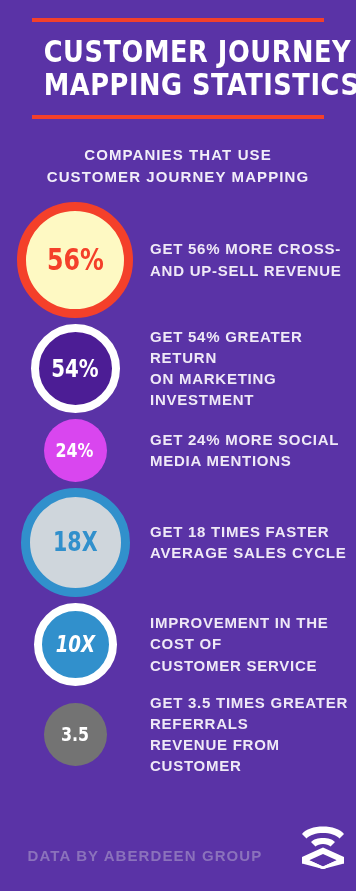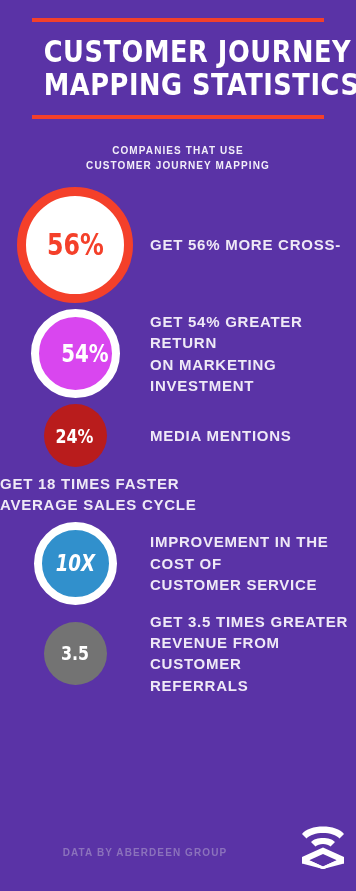--- a/index.html
+++ b/index.html
@@ -40,21 +40,21 @@
     text-transform:uppercase;
     padding:13px 0 10px 0;
     transform:scaleX(0.92);
     transform-origin:center;
     white-space:nowrap;
   }
   .title .line { display:block; }
 
   .subtitle {
     color:#F2EEF9;
-    font-size:10px;
+    font-size:15px;
     font-weight:bold;
     letter-spacing:1.1px;
     line-height:1.45;
     text-align:center;
     text-transform:uppercase;
     margin-top:25px;
   }
   .subtitle .line { display:block; }
 
   
@@ -109,21 +109,21 @@
     width:100%;
     height:30px;
   }
   .credit {
     position:absolute;
     left:0;
     top:4px;
     width:290px;
     text-align:center;
     color:#8B72BC;
-    font-size:10px;
+    font-size:15px;
     font-weight:bold;
     letter-spacing:1.1px;
     text-transform:uppercase;
   }
   .logo {
     position:absolute;
     right:10px;
     bottom:4px;
     width:46px;
     height:48px;
@@ -146,50 +146,57 @@
 
     <div class="subtitle">
       <span class="line">COMPANIES THAT USE</span>
       <span class="line">CUSTOMER JOURNEY MAPPING</span>
     </div>
   </div>
 
   <div class="stats" id="stats-container">
       <div class="stat-row" style="margin-top: 0px;">
         <div class="circle-cell">
-          <div class="circle" style="width: 116px; height: 116px; background: #ffffff; border: 9px solid rgb(244, 64, 42);">
+          <div class="circle" style="width: 116px; height: 116px; background: #fef9c3; border: 9px solid rgb(244, 64, 42);">
             <div class="circle-value" style="color: rgb(244, 64, 42); font-size: 30px;">56%</div>
           </div>
         </div>
         <div class="stat-text">
           <span class="line">GET 56% MORE CROSS-</span>
-        </div>
-      </div>
-      <div class="stat-row" style="margin-top: 6px;">
-        <div class="circle-cell">
-          <div class="circle" style="width: 89px; height: 89px; background: #d946ef; border: 8px solid rgb(255, 255, 255); justify-content: flex-end;">
+          <span class="line">AND UP-SELL REVENUE</span>
+        </div>
+      </div>
+      <div class="stat-row" style="margin-top: 6px;">
+        <div class="circle-cell">
+          <div class="circle" style="width: 89px; height: 89px; background: #4c1d95; border: 8px solid rgb(255, 255, 255);">
             <div class="circle-value" style="color: rgb(255, 255, 255); font-size: 25px;">54%</div>
           </div>
         </div>
         <div class="stat-text">
           <span class="line">GET 54% GREATER RETURN</span>
           <span class="line">ON MARKETING INVESTMENT</span>
         </div>
       </div>
       <div class="stat-row" style="margin-top: 6px;">
         <div class="circle-cell">
-          <div class="circle" style="width: 63px; height: 63px; background: #b91c1c;">
+          <div class="circle" style="width: 63px; height: 63px; background: #d946ef;">
             <div class="circle-value" style="color: rgb(255, 255, 255); font-size: 20px;">24%</div>
           </div>
         </div>
         <div class="stat-text">
+          <span class="line">GET 24% MORE SOCIAL</span>
           <span class="line">MEDIA MENTIONS</span>
         </div>
       </div>
       <div class="stat-row" style="margin-top: 6px;">
+        <div class="circle-cell">
+          <div class="circle" style="width: 109px; height: 109px; background: rgb(207, 214, 220); border: 9px solid rgb(49, 144, 204);">
+            <div class="circle-value" style="color: rgb(49, 144, 204); font-size: 26px;">18X</div>
+          </div>
+        </div>
         <div class="stat-text">
           <span class="line">GET 18 TIMES FASTER</span>
           <span class="line">AVERAGE SALES CYCLE</span>
         </div>
       </div>
       <div class="stat-row" style="margin-top: 6px;">
         <div class="circle-cell">
           <div class="circle" style="width: 83px; height: 83px; background: rgb(49, 144, 204); border: 8px solid rgb(255, 255, 255); font-style: italic;">
             <div class="circle-value" style="color: rgb(255, 255, 255); font-size: 23px;">10X</div>
           </div>
@@ -200,22 +207,22 @@
         </div>
       </div>
       <div class="stat-row" style="margin-top: 6px;">
         <div class="circle-cell">
           <div class="circle" style="width: 63px; height: 63px; background: #737373;">
             <div class="circle-value" style="color: rgb(255, 255, 255); font-size: 20px;">3.5</div>
           </div>
         </div>
         <div class="stat-text">
           <span class="line">GET 3.5 TIMES GREATER</span>
+          <span class="line">REFERRALS</span>
           <span class="line">REVENUE FROM CUSTOMER</span>
-          <span class="line">REFERRALS</span>
         </div>
       </div>
     </div>
 
   <div class="footer">
     <div class="credit">DATA BY ABERDEEN GROUP</div>
 
     <svg class="logo" viewBox="0 0 46 48" aria-hidden="true">
 
       <path d="M2 13 C 9 3, 37 3, 44 13 L 39.5 17.5 C 33.5 10, 12.5 10, 6.5 17.5 Z" fill="#FFFFFF"></path>

